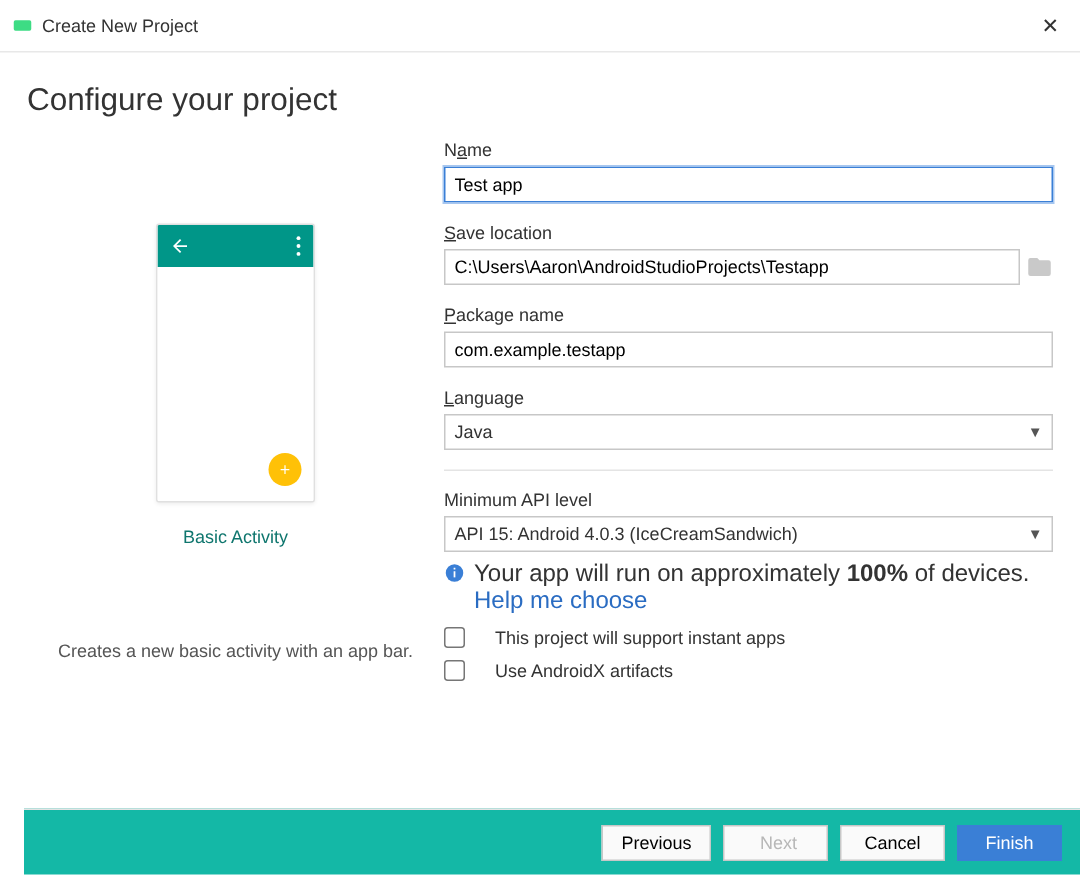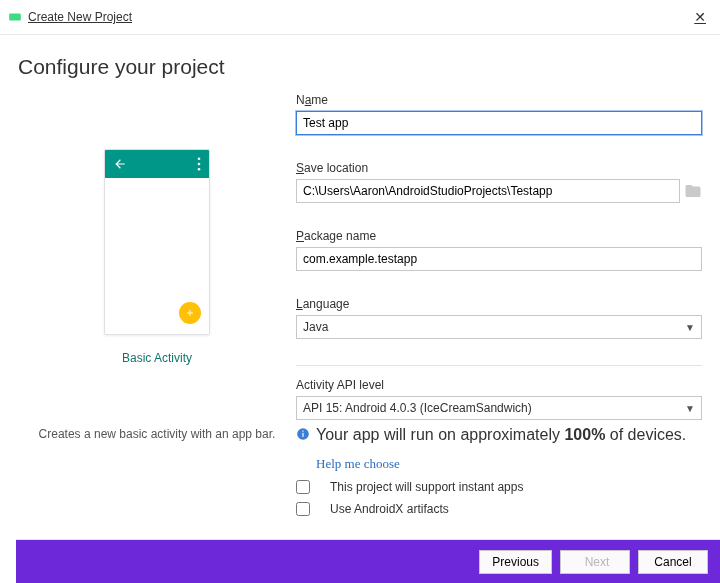--- a/index.html
+++ b/index.html
@@ -1,50 +1,50 @@
 <!DOCTYPE html>
 <html><head>
 <meta charset="utf-8">
 <style>
   * { box-sizing: border-box; font-family: "Segoe UI", Arial, sans-serif; }
   body { margin:0; padding:0; width:720px; height:583px; background:#fff; color:#333; font-size:12px; overflow:hidden; }
-  .titlebar { display:flex; align-items:center; height:26px; padding:17px 8px; border-bottom:1px solid #e8e8e8;text-decoration:underline; }
+  .titlebar { display:flex; align-items:center; height:26px; padding:17px 8px; border-bottom:1px solid #e8e8e8; }
   .titlebar .app-icon { width:14px; height:14px; margin-right:6px; }
   .titlebar .title { font-size:12px; color:#333; flex:1; }
   .titlebar .close { font-size:14px; color:#333; cursor:default; padding:2px 6px; }
   .header { padding:20px 18px 10px 18px; }
   .header h1 { margin:0; font-weight:400; font-size:21px; color:#333; }
   .content { display:flex; padding:0 18px; }
   .left { width:278px; padding-top:60px; display:flex; flex-direction:column; align-items:center; }
   .phone { width:106px; height:186px; background:#fff; border:1px solid #e0e0e0; border-radius:2px; box-shadow:0 1px 3px rgba(0,0,0,0.08); overflow:hidden; display:flex; flex-direction:column; }
   .phone-topbar { height:28px; background:#009688; display:flex; align-items:center; justify-content:space-between; padding:0 8px; }
   .phone-topbar svg { display:block; }
   .phone-body { flex:1; background:#fff; position:relative; }
   .fab { position:absolute; right:8px; bottom:10px; width:22px; height:22px; border-radius:50%; background:#ffc107; display:flex; align-items:center; justify-content:center; }
   .preview-label { margin-top:16px; font-size:12px; color:#0f766e; }
   .preview-desc { margin-top:62px; font-size:12px; color:#555; text-align:left; padding:0 8px; }
   .right { flex:1; padding-top:4px; }
-  .field { margin-bottom:26px; }
+  .field { margin-bottom:13px; }
   .field-label { font-size:12px; color:#333; margin-bottom:4px; display:block; }
   .field-label .ul { text-decoration:underline; }
   .text-input { width:100%; height:24px; border:1px solid #c7c7c7; padding:0 6px; font-size:12px; background:#fff; }
   .text-input.focus { border:1px solid #3a7fd6; outline:1px solid #a7c7f0; }
   .input-row { display:flex; align-items:center; gap:4px; }
   .browse-icon { width:18px; height:18px; opacity:.45; }
   .select { width:100%; height:24px; border:1px solid #c7c7c7; padding:0 6px; font-size:12px; background:#fff; display:flex; align-items:center; justify-content:space-between; }
   .select .caret { font-size:10px; color:#555; }
   .sep { border:0; border-top:1px solid #e4e4e4; margin:6px 0 12px 0; }
   .info-row { display:flex; align-items:flex-start; gap:6px; margin-top:6px; font-size:16px; }
   .info-row .info-icon { flex:none; margin-top:1px; }
   .info-text { color:#333; }
   .info-text b { font-weight:600; }
-  .help-link { color:#2a6cc2; font-size:13px; margin-left:20px; margin-top:12px; display:inline-block; cursor:pointer;font-family:Liberation Serif, serif; }
+  .help-link { color:#2a6cc2; font-size:16px; margin-left:20px; margin-top:0; display:inline-block; cursor:pointer; }
   .check-row { display:flex; gap:20px; margin-top:8px; font-size:12px; }
   .check-row input { margin:0; width:14px; height:14px; }
-  .footer { position:absolute; bottom:0; left:16px; right:0; height:44px; border-top:1px solid #e4e4e4; display:flex; align-items:center; justify-content:flex-end; padding:0 12px; gap:8px; background:#6d28d9; }
+  .footer { position:absolute; bottom:0; left:16px; right:0; height:44px; border-top:1px solid #e4e4e4; display:flex; align-items:center; justify-content:flex-end; padding:0 12px; gap:8px; background:#14b8a6; }
   .btn { height:24px; min-width:70px; border:1px solid #c7c7c7; background:#fafafa; font-size:12px; padding:0 12px; cursor:default; }
   .btn.disabled { color:#b7b7b7;padding-left:16px; }
   .btn.primary { background:#3a7fd6; border-color:#3a7fd6; color:#fff; }
 </style>
 </head>
 <body>
 
 <div class="titlebar">
   <svg class="app-icon" viewBox="0 0 24 24">
       <rect x="2" y="6" width="20" height="12" rx="2" fill="#3ddc84"></rect>
@@ -108,21 +108,21 @@
       <label class="field-label"><span class="ul">L</span><span>anguage</span></label>
       <div class="select">
         <span>Java</span>
         <span class="caret">▼</span>
       </div>
     </div>
 
     <hr class="sep">
 
     <div class="field" style="margin-bottom:6px;">
-      <label class="field-label">Activity API level</label>
+      <label class="field-label">Minimum API level</label>
       <div class="select">
         <span>API 15: Android 4.0.3 (IceCreamSandwich)</span>
         <span class="caret">▼</span>
       </div>
       <div class="info-row">
         <svg class="info-icon" width="14" height="14" viewBox="0 0 24 24">
             <circle cx="12" cy="12" r="10" fill="#3a7fd6"></circle>
             <rect x="11" y="10" width="2" height="7" fill="#fff"></rect>
             <rect x="11" y="6" width="2" height="2" fill="#fff"></rect>
           </svg>
@@ -140,13 +140,14 @@
       <span>Use AndroidX artifacts</span>
     </div>
 
   </div>
 </div>
 
 <div class="footer">
   <button class="btn">Previous</button>
   <button class="btn disabled">Next</button>
   <button class="btn">Cancel</button>
+  <button class="btn primary">Finish</button>
 </div>
 
 </body></html>

